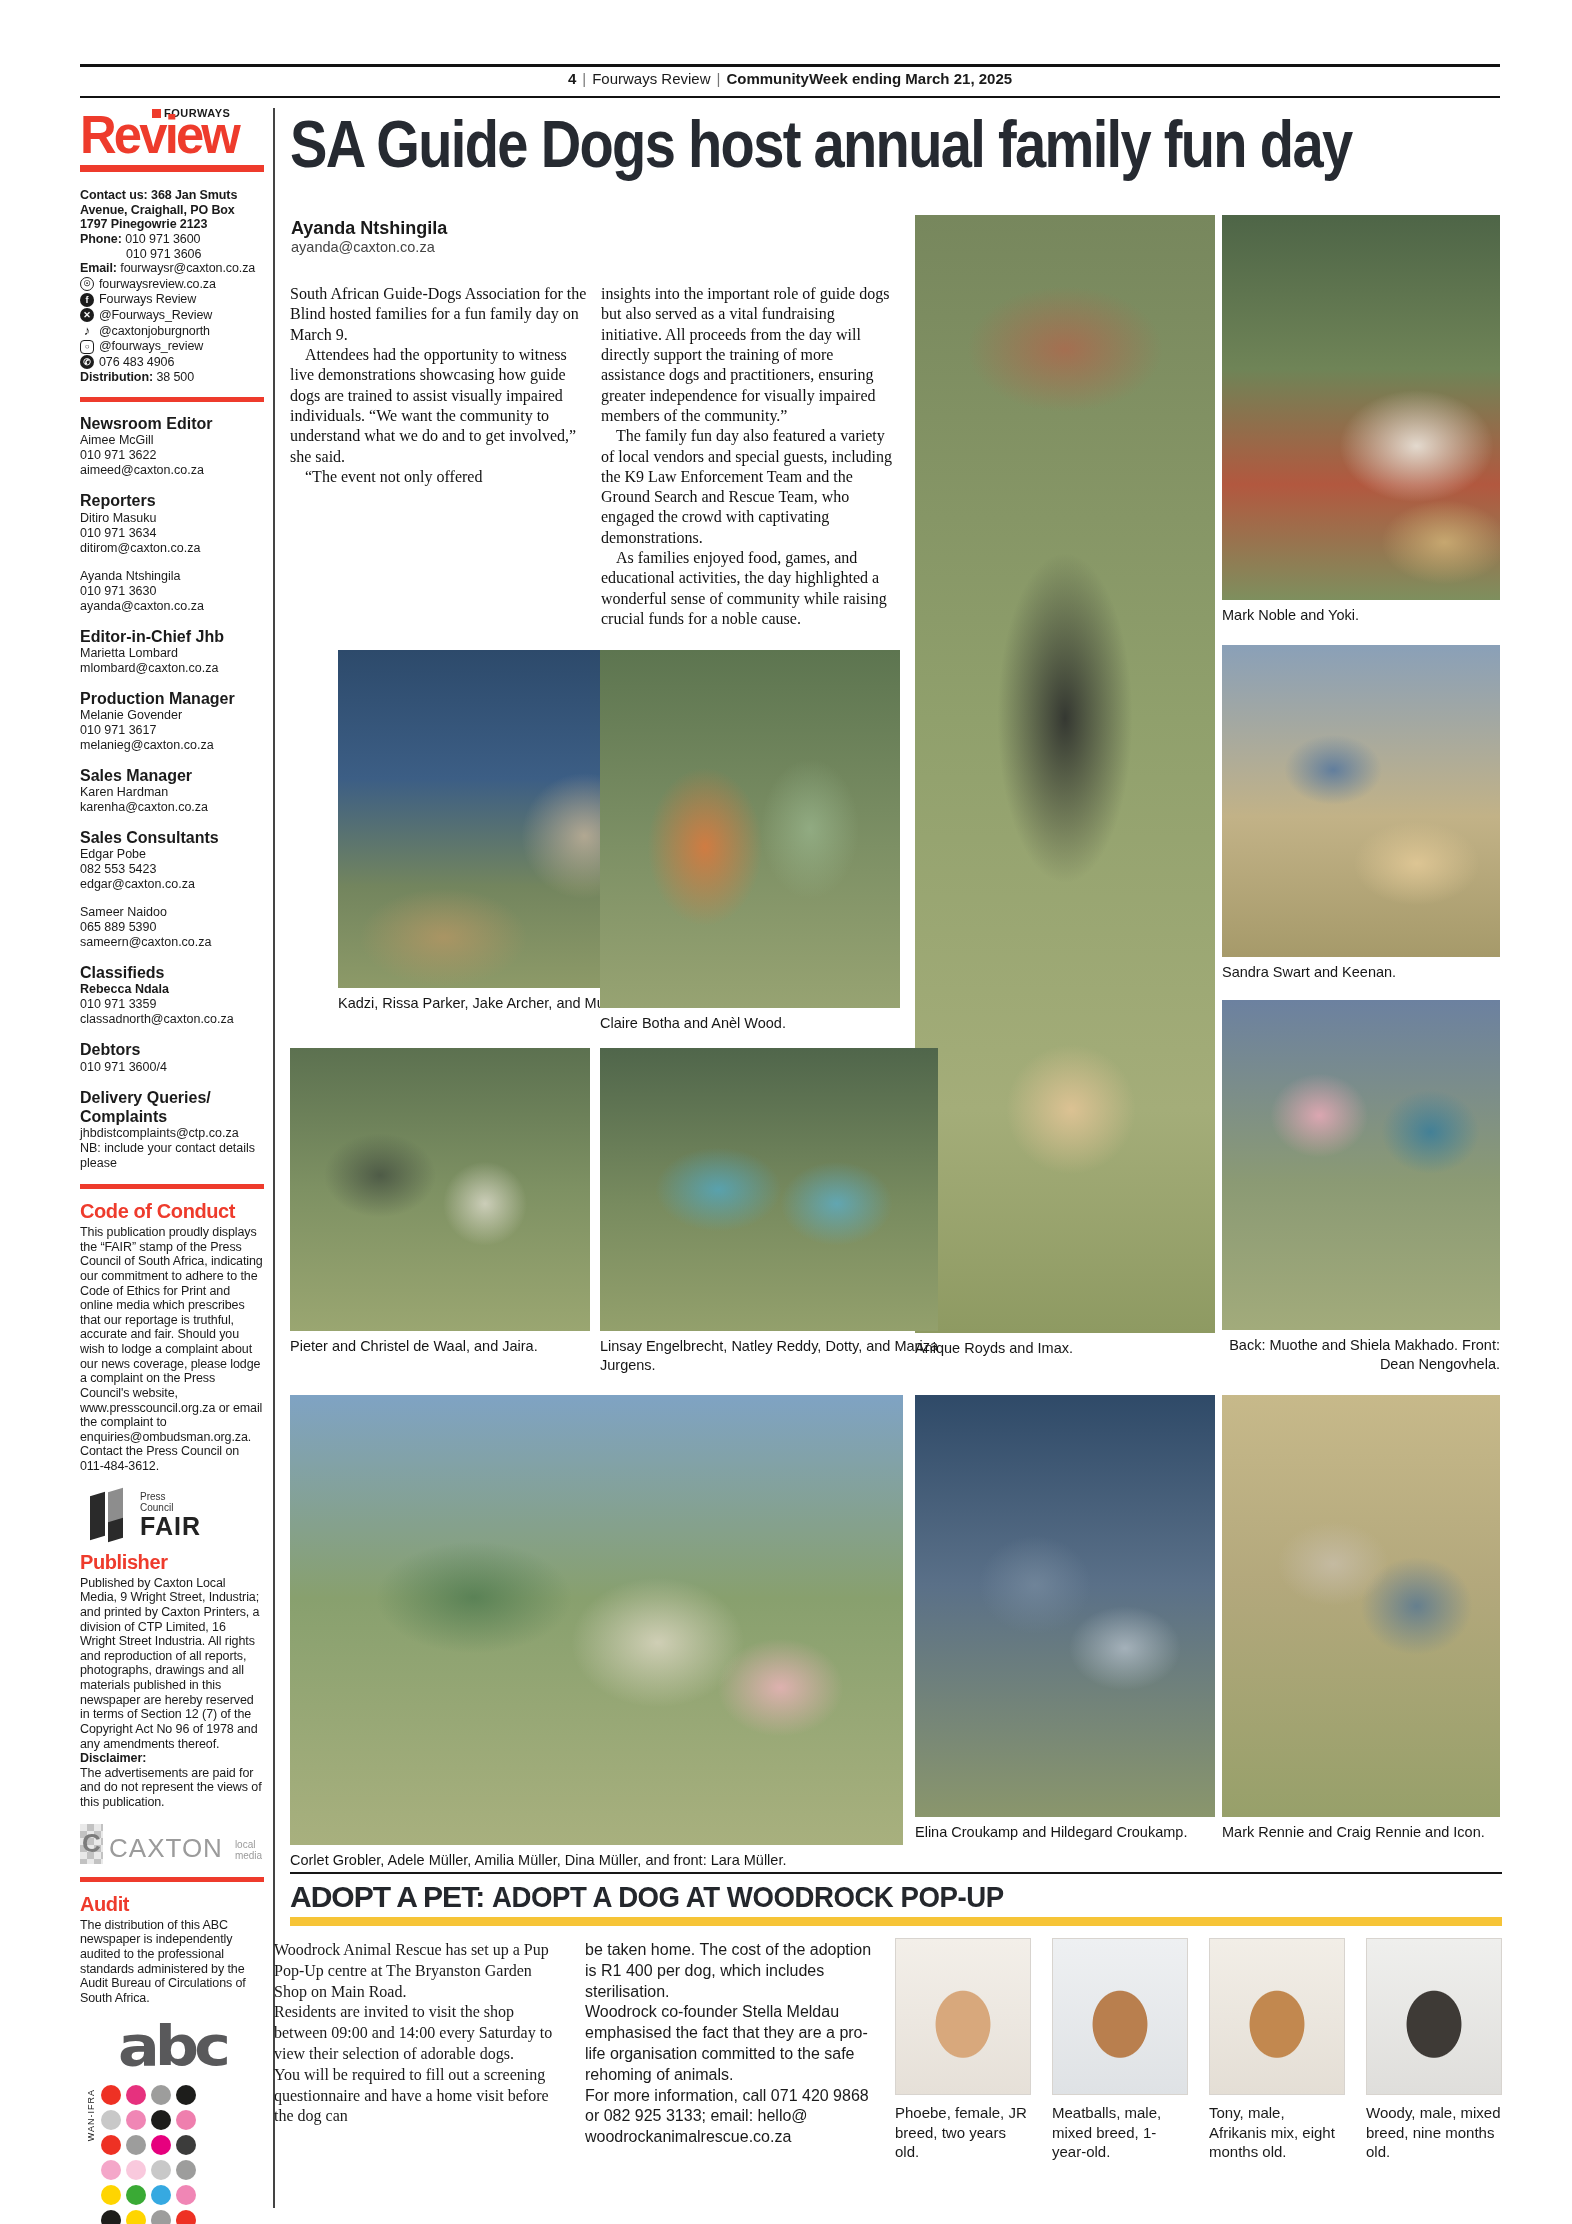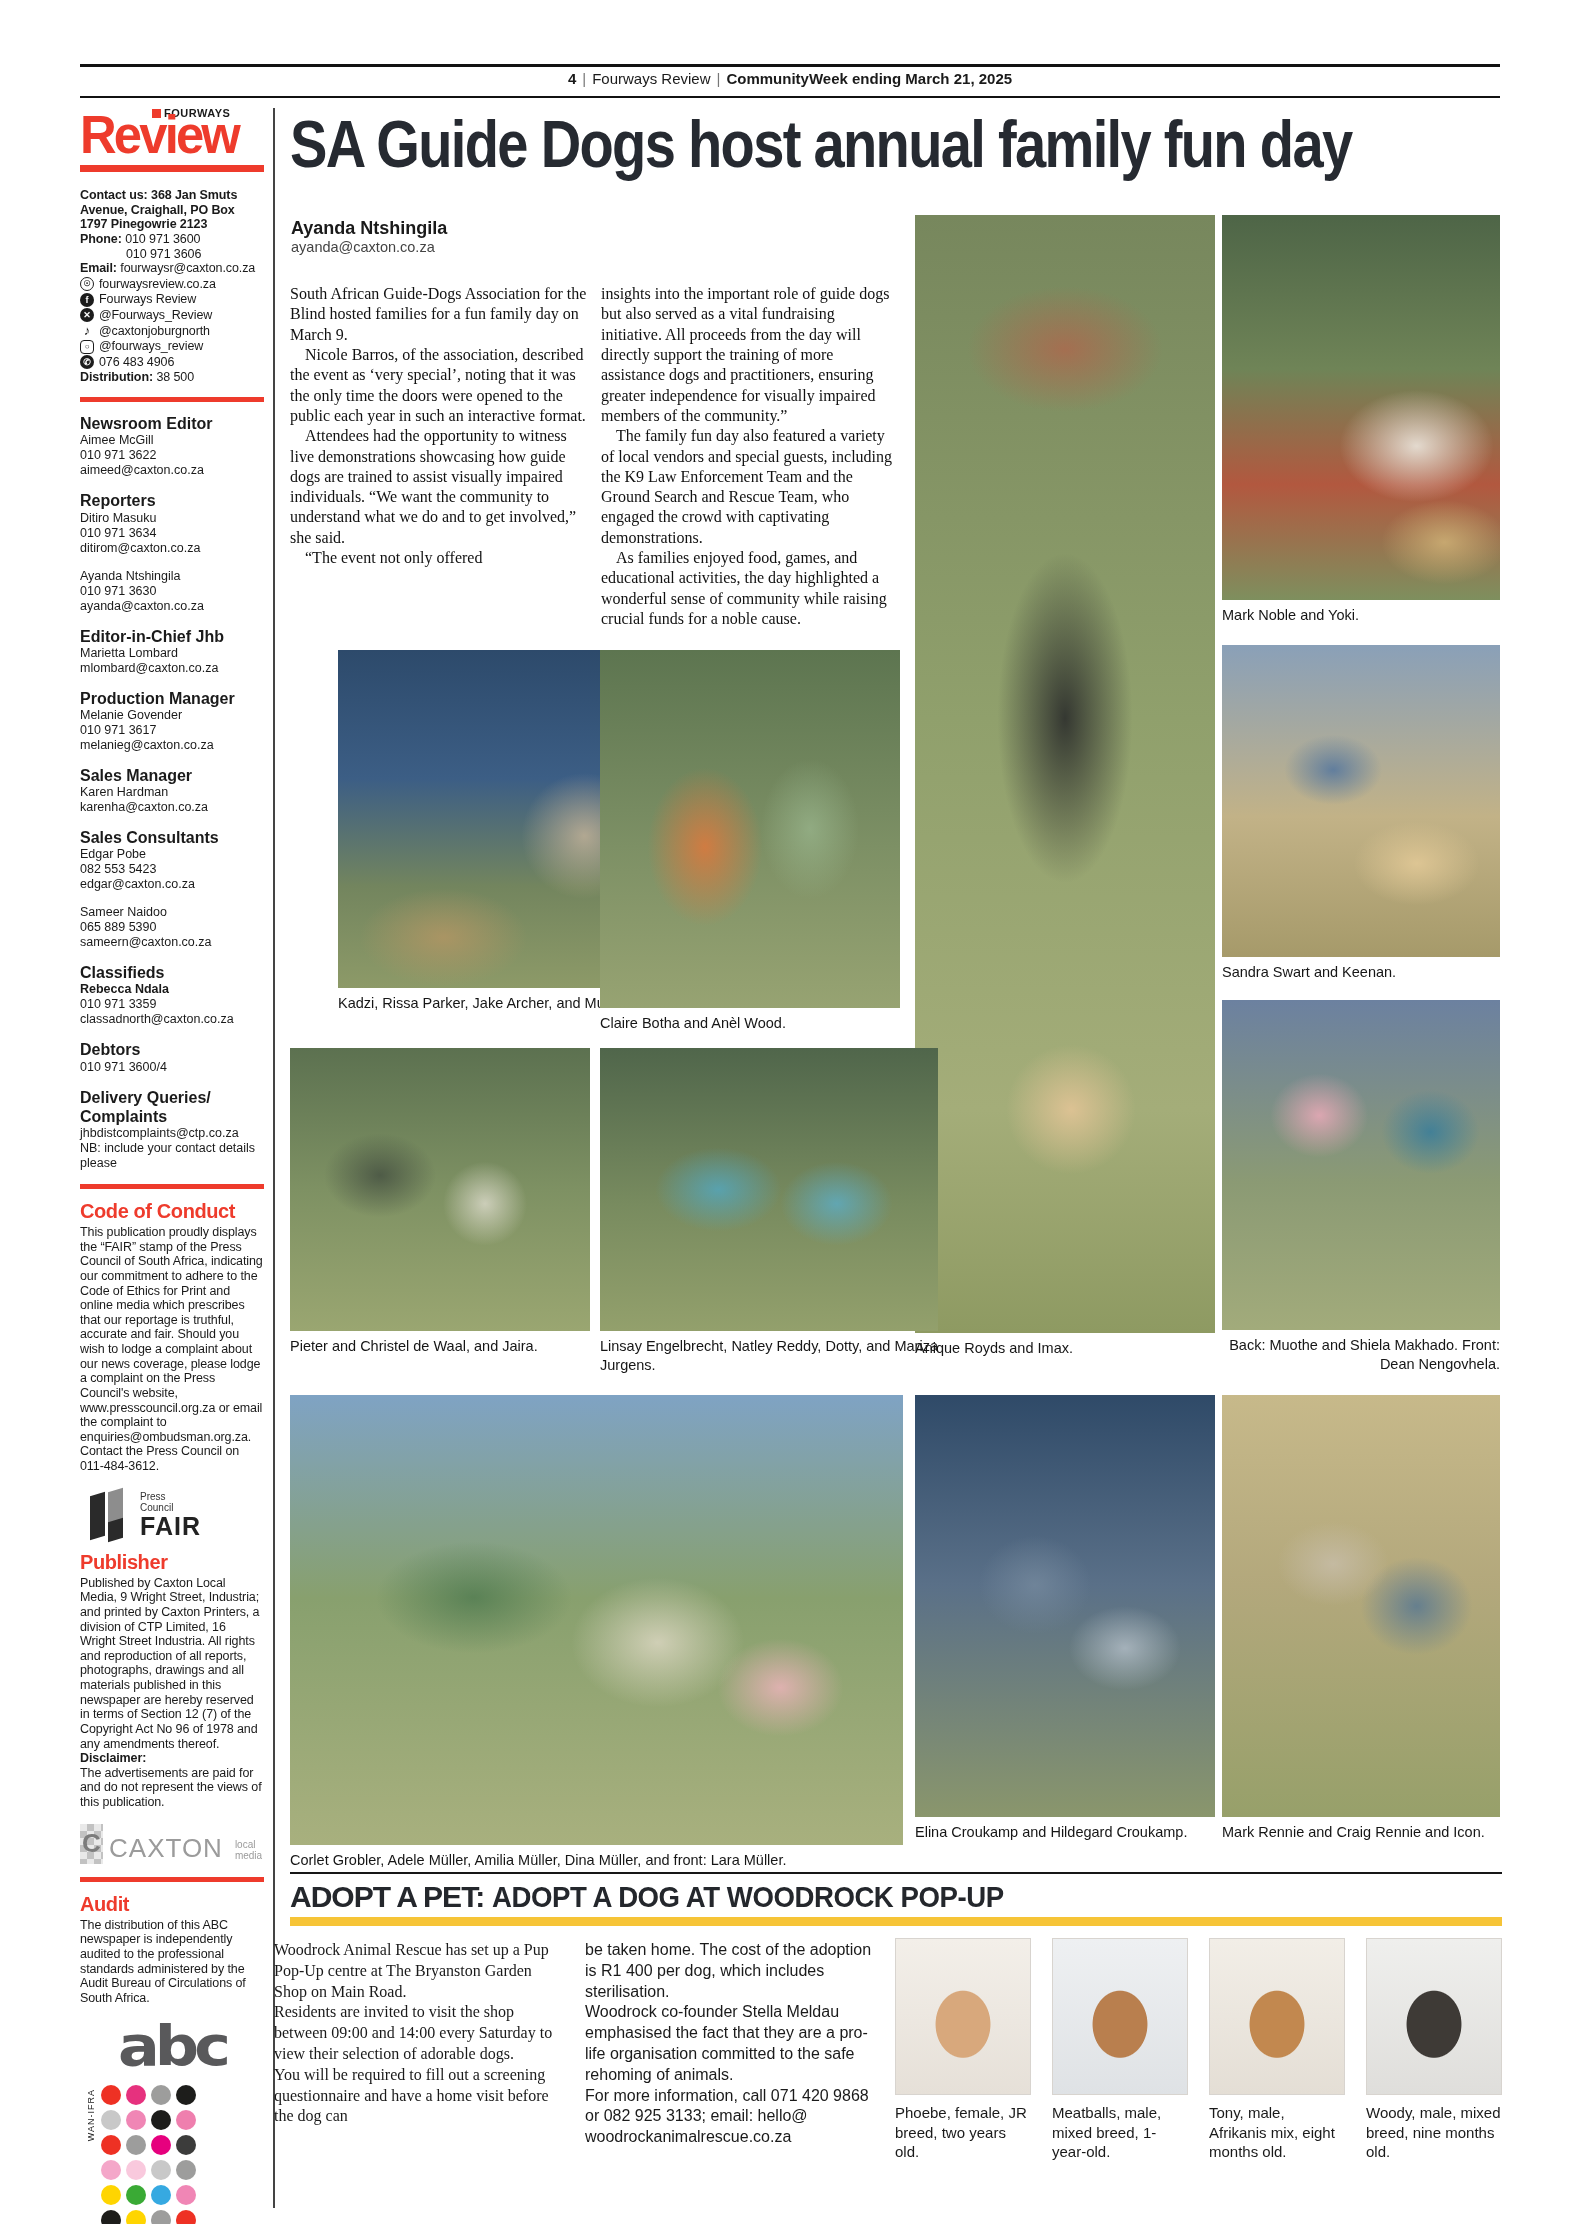--- a/index.html
+++ b/index.html
@@ -309,21 +309,20 @@
 
   <h1 class="headline">SA Guide Dogs host annual family fun day</h1>
 
   <div class="byline">
     <div class="byline-name">Ayanda Ntshingila</div>
     <div class="byline-mail">ayanda@caxton.co.za</div>
   </div>
 
   <div class="acol" id="acol1">
     <p>South African Guide-Dogs Association for the Blind hosted families for a fun family day on March 9.</p>
-    <p>Nicole Barros, of the association, described the event as ‘very special’, noting that it was the only time the doors were opened to the public each year in such an interactive format.</p>
     <p>Attendees had the opportunity to witness live demonstrations showcasing how guide dogs are trained to assist visually impaired individuals. “We want the community to understand what we do and to get involved,” she said.</p>
     <p>“The event not only offered</p>
   </div>
   <div class="acol" id="acol2">
     <p>insights into the important role of guide dogs but also served as a vital fundraising initiative. All proceeds from the day will directly support the training of more assistance dogs and practitioners, ensuring greater independence for visually impaired members of the community.”</p>
     <p>The family fun day also featured a variety of local vendors and special guests, including the K9 Law Enforcement Team and the Ground Search and Rescue Team, who engaged the crowd with captivating demonstrations.</p>
     <p>As families enjoyed food, games, and educational activities, the day highlighted a wonderful sense of community while raising crucial funds for a noble cause.</p>
   </div>
 
   <figure style="left:915px;top:215px;width:300px;">

